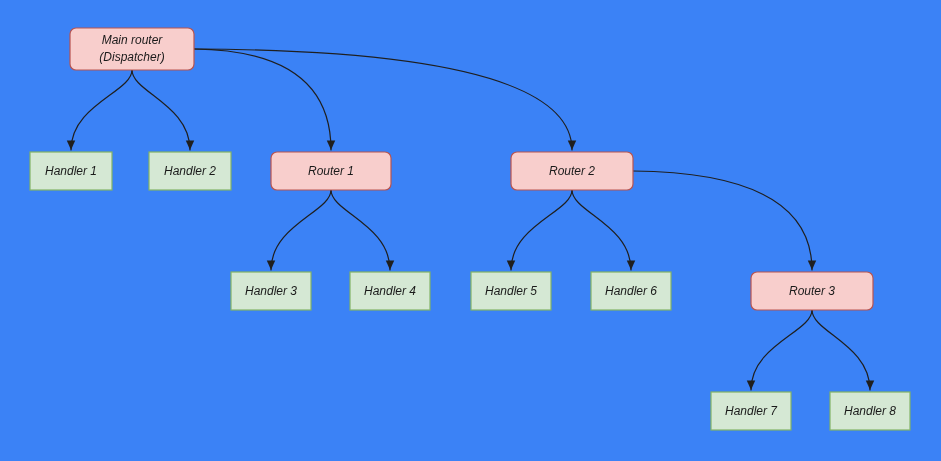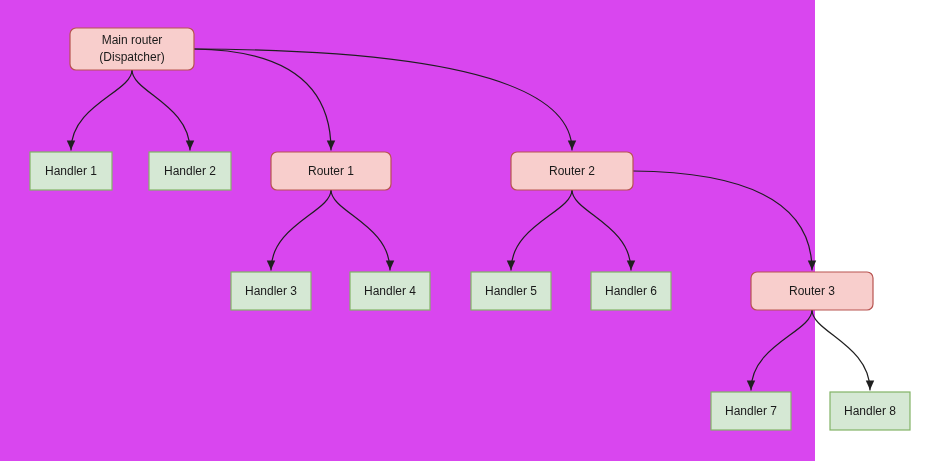--- a/index.html
+++ b/index.html
@@ -9,23 +9,24 @@
     background: #ffffff;
   }
   body {
     width: 941px;
     height: 461px;
     overflow: hidden;
     font-family: "Liberation Sans", sans-serif;
   }
   #diagram-canvas {
     position: relative;
-    width: 815px;
+    width: 941px;
     height: 461px;
-    background: #d946ef;
+    background: #3b82f6;
+    font-style: italic;
   }
   svg.diagram {
     display: block;
     width: 941px;
     height: 461px;
   }
   .node-rect {
     stroke-width: 1.2px;
   }
   .node-rect.router {

